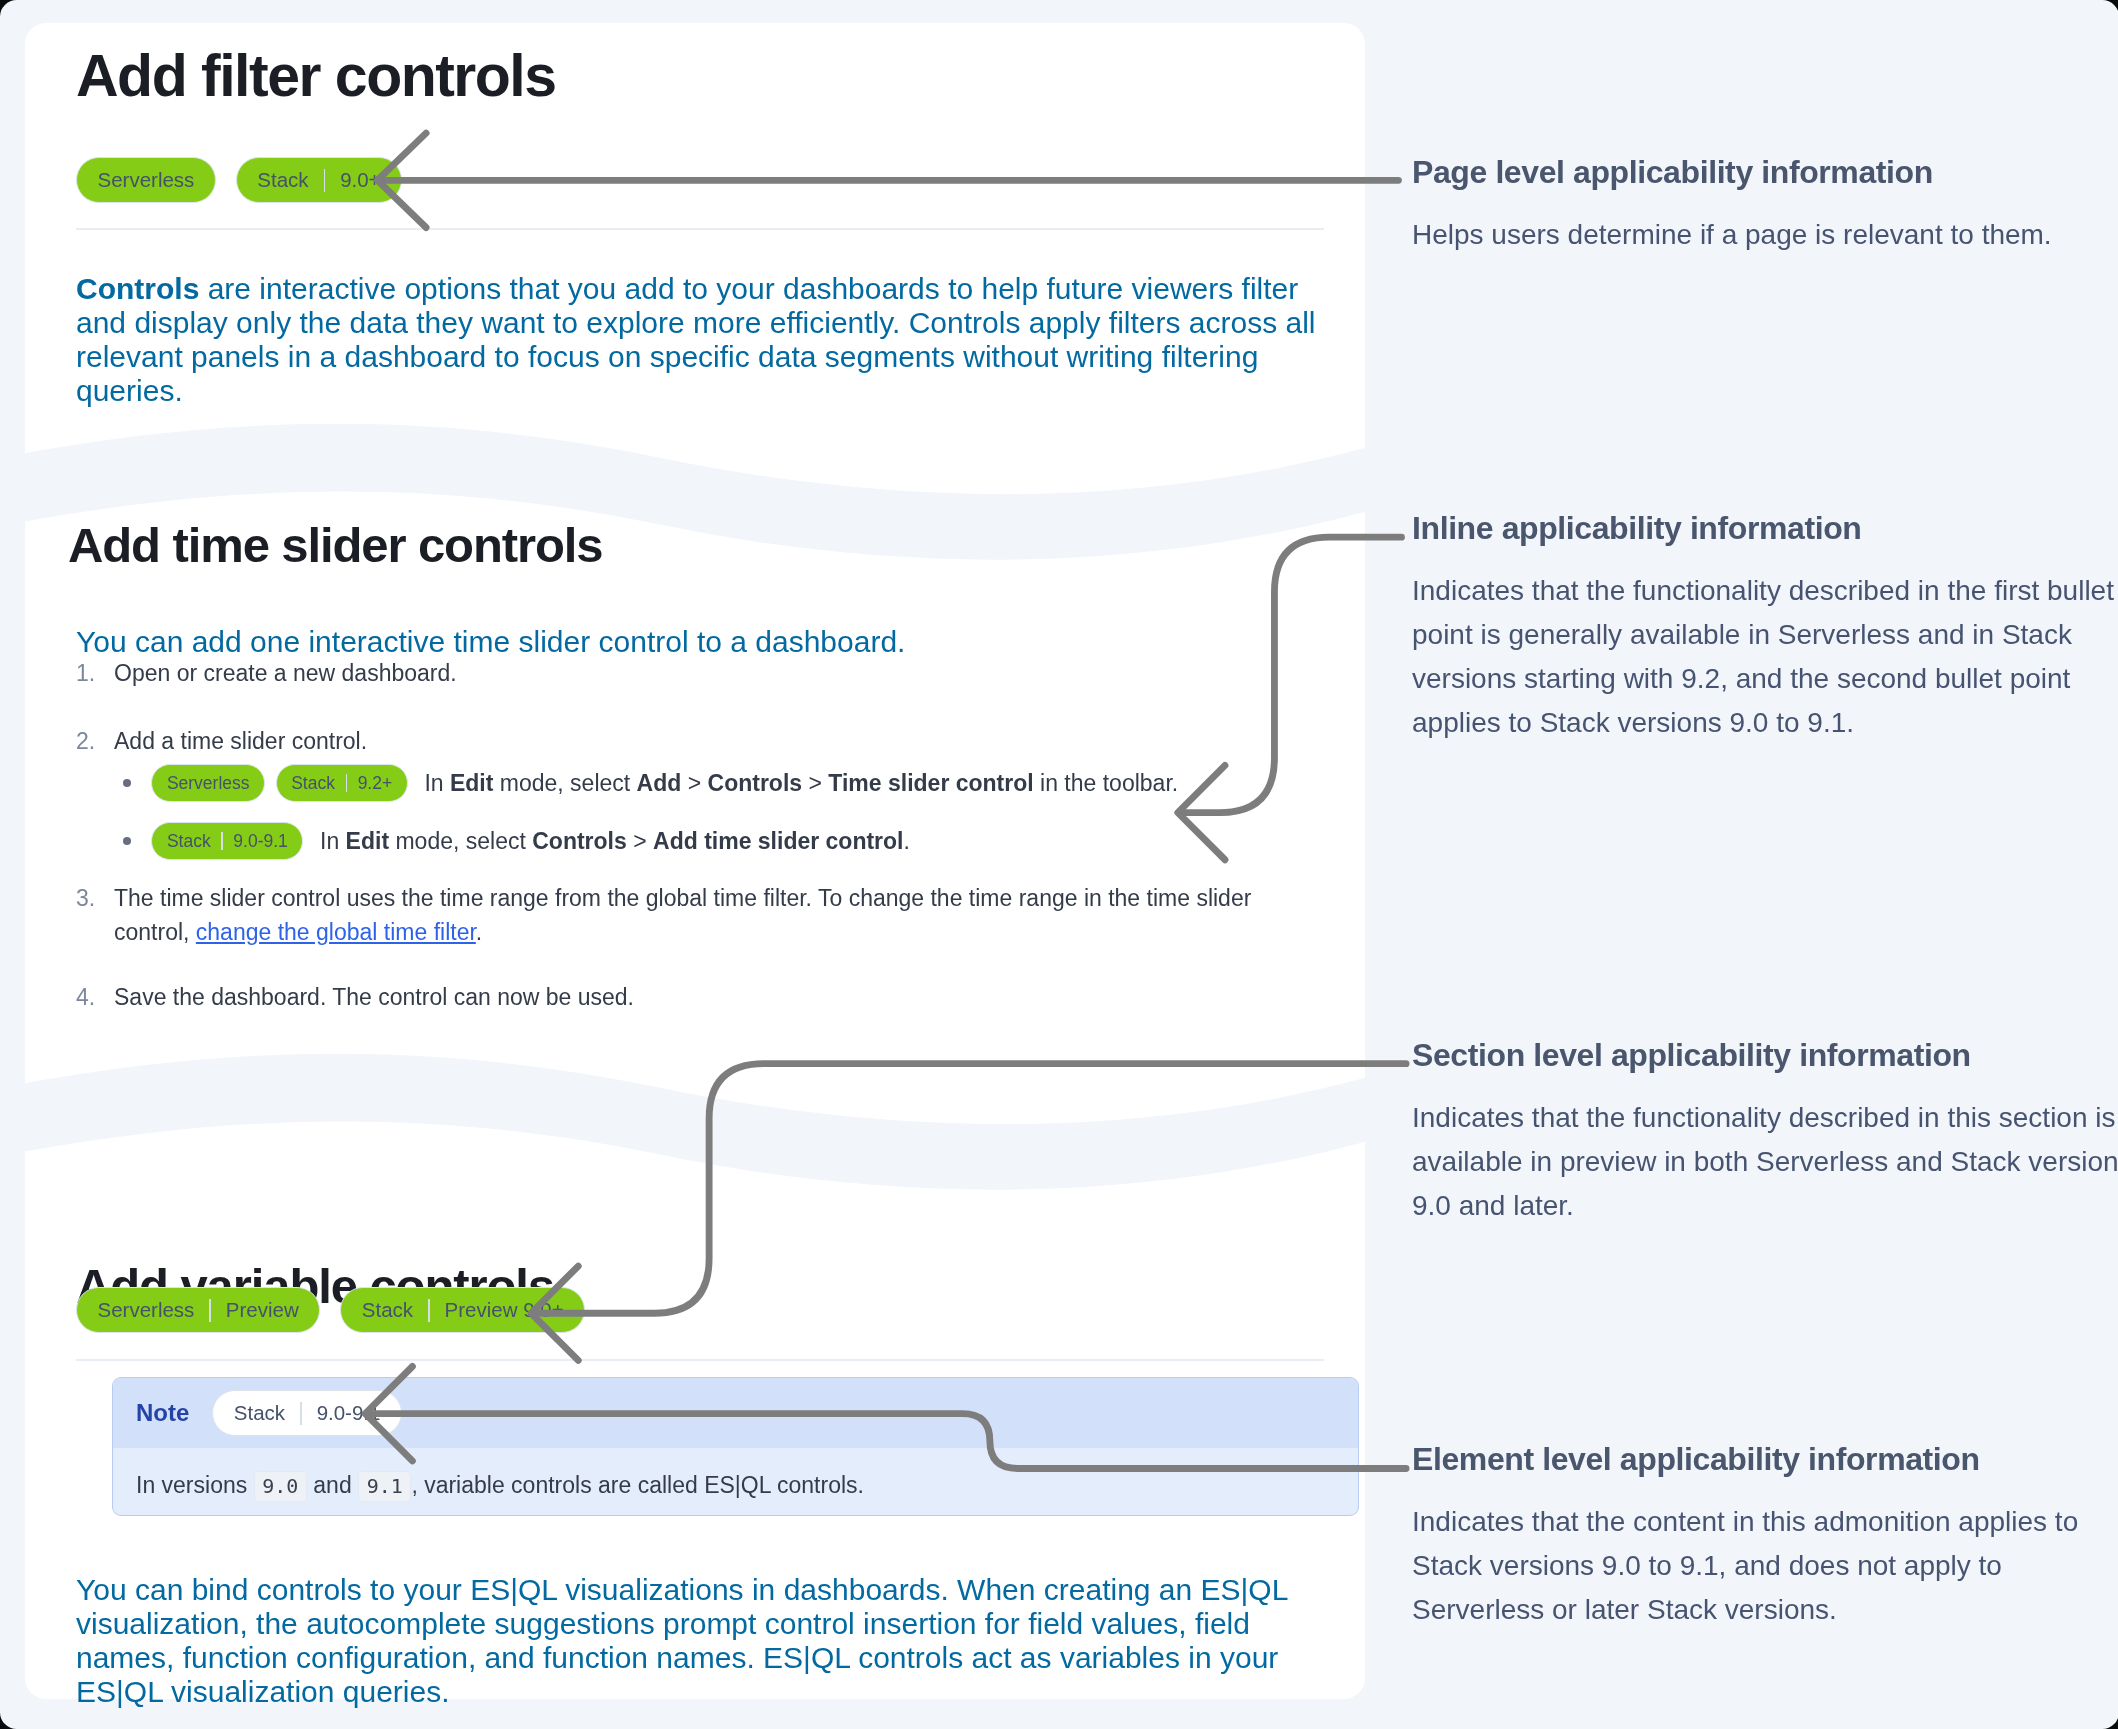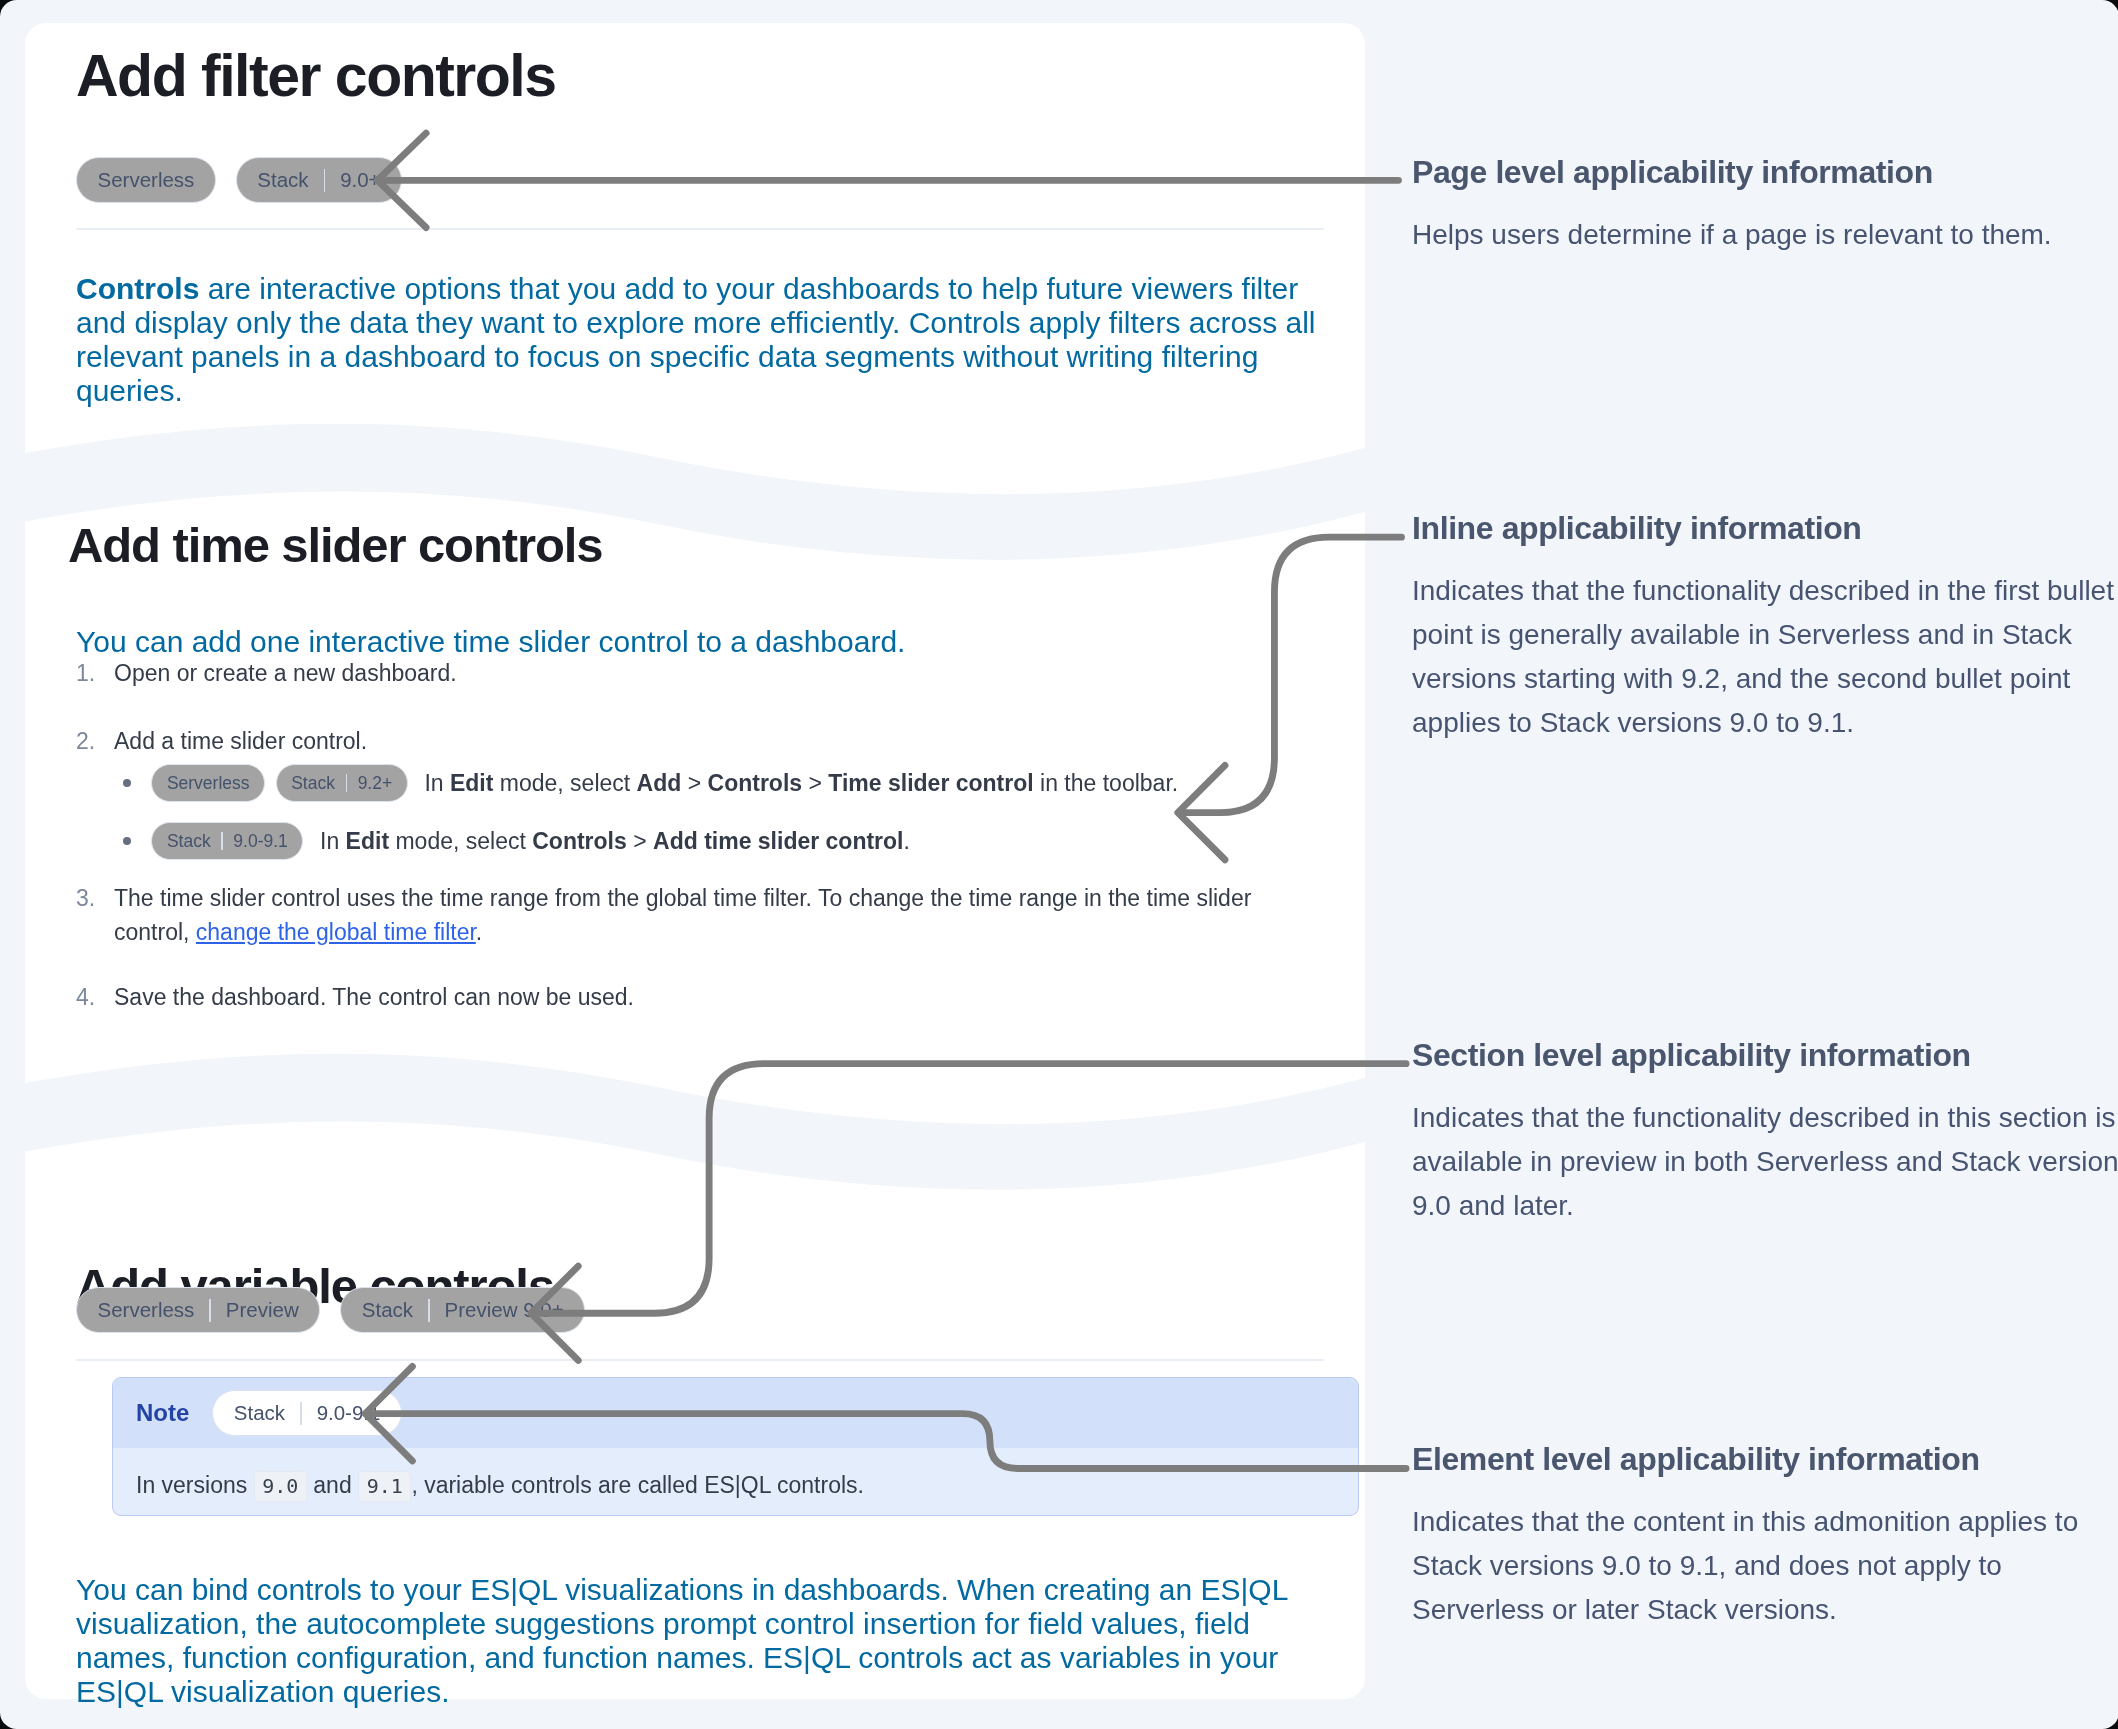--- a/index.html
+++ b/index.html
@@ -8,21 +8,21 @@
     border-radius:16.7px;overflow:hidden;margin:0 auto;
     font-family:"Liberation Sans",sans-serif;color:#343b49;
   }
   .panel{position:absolute;left:25px;top:23px;width:1340px;height:1676px;background:#ffffff;border-radius:21px;}
   .wave{position:absolute;left:25px;width:1340px;height:164px;pointer-events:none;}
   .abs{position:absolute;}
   h1.title{margin:0;font-size:59px;line-height:1.1;font-weight:700;color:#1b1e24;letter-spacing:-1.5px;}
   h2.title{margin:0;font-size:49px;line-height:1.1;font-weight:700;color:#1b1e24;letter-spacing:-1.1px;}
   .badges{display:flex;gap:20px;align-items:center;}
   .pill{display:inline-flex;align-items:center;height:44px;padding:0 20.5px;border:1.5px solid #dce3ee;
-        border-radius:760px;background:#a3a3a3;color:#45526b;font-size:20.5px;white-space:nowrap;}
+        border-radius:760px;background:#84cc16;color:#45526b;font-size:20.5px;white-space:nowrap;}
   .pill-sep{width:1.5px;height:23px;background:#d6deea;margin:0 15px;display:inline-block;}
   .badges.small .pill{height:36px;padding:0 14.5px;font-size:17.5px;border-width:1.5px;}
   .badges.small .pill-sep{height:18px;margin:0 10.6px;}
   .hr{height:1.5px;background:#e9edf4;}
   .para{font-size:30px;line-height:34px;color:#0369a1;}
   .b{font-weight:700;}
   .link{color:#2e63e8;text-decoration:underline;cursor:pointer;}
   .code{font-family:"DejaVu Sans Mono",monospace;font-size:20px;background:#eef1f6;border:0.8px solid #e4e8f0;
         border-radius:4.6px;padding:2.3px 7.6px 3px;color:#3a414e;}
   .step{display:flex;align-items:flex-start;font-size:23px;line-height:34px;}

